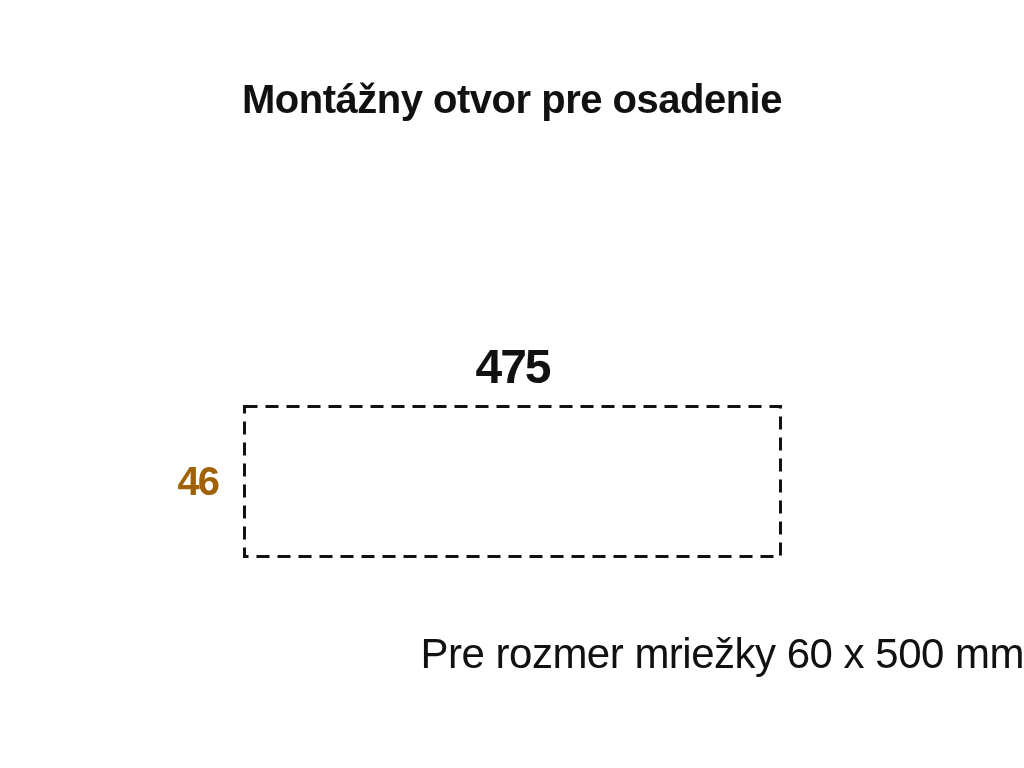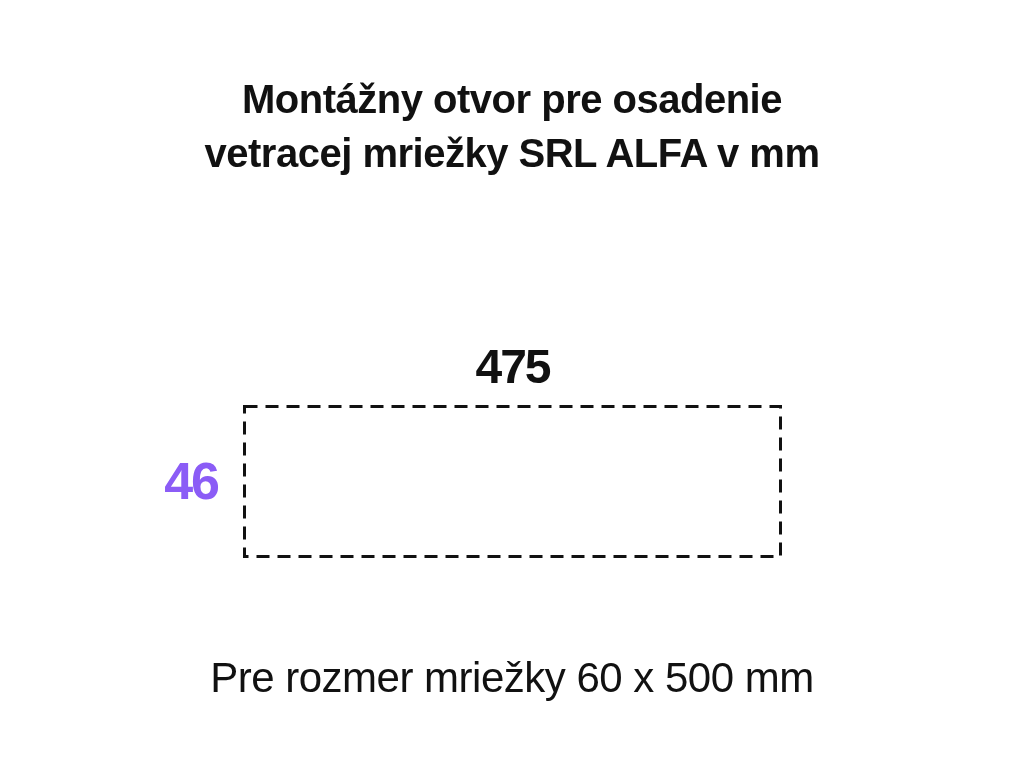--- a/index.html
+++ b/index.html
@@ -41,55 +41,54 @@
     line-height: 46px;
     letter-spacing: -2px;
     color: #111111;
   }
   .dim-height {
     position: absolute;
     top: 458px;
     left: 100px;
     width: 118px;
     text-align: right;
-    font-size: 52px;
+    font-size: 40px;
     font-weight: bold;
     line-height: 46px;
     letter-spacing: -2px;
-    color: #8b5cf6;
+    color: #a16207;
   }
   .hole-outline-svg {
     position: absolute;
     top: 405px;
     left: 243px;
     width: 539px;
     height: 153px;
     display: block;
   }
   .caption {
     position: absolute;
-    top: 652px;
+    top: 628px;
     left: 0;
     width: 1024px;
-    text-align: center;
+    text-align: right;
     font-size: 42px;
     font-weight: normal;
     line-height: 52px;
     letter-spacing: -0.5px;
     color: #111111;
   }
 </style>
 </head>
 <body>
 
 <div class="page">
 
   <h1 class="title">
     <span>Montážny otvor pre osadenie</span><br>
-    <span>vetracej mriežky SRL ALFA v mm</span>
   </h1>
 
   <div class="dim-width">475</div>
 
   <div class="dim-height">46</div>
 
   <svg class="hole-outline-svg" viewBox="0 0 539 153" xmlns="http://www.w3.org/2000/svg">
     <rect x="1.5" y="1.5" width="536" height="150" fill="none" stroke="#111111" stroke-width="3" stroke-dasharray="13 8"></rect>
   </svg>
 

